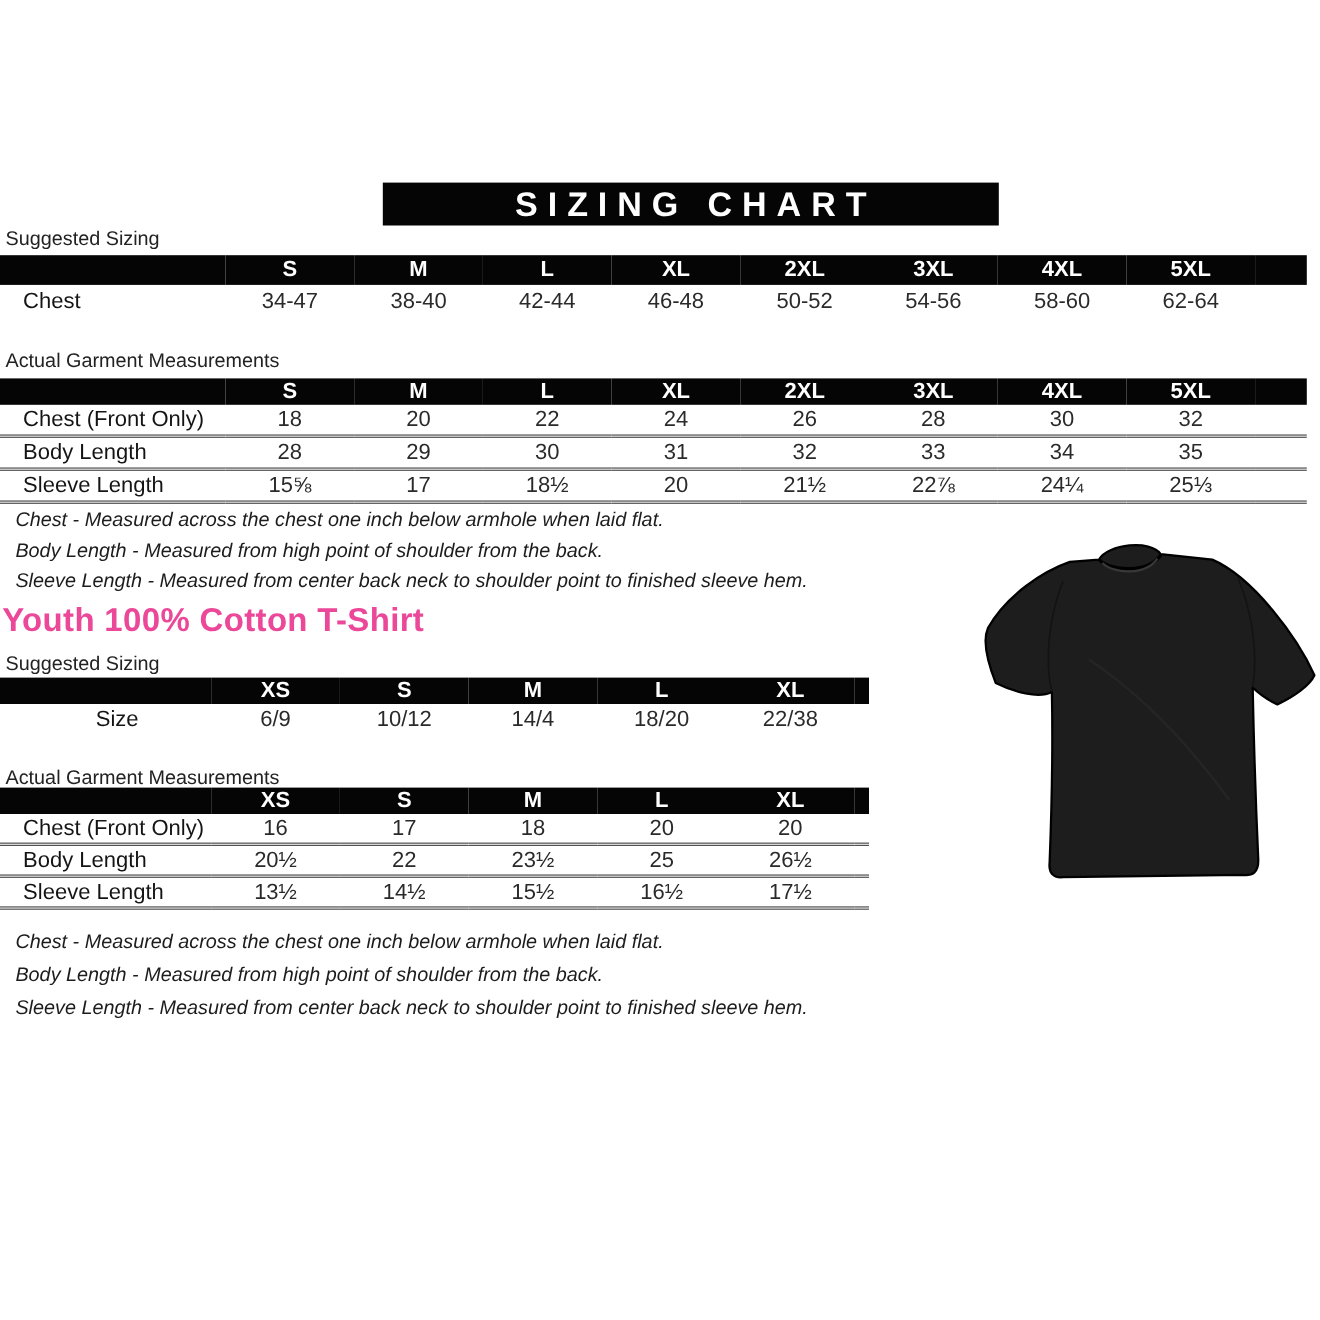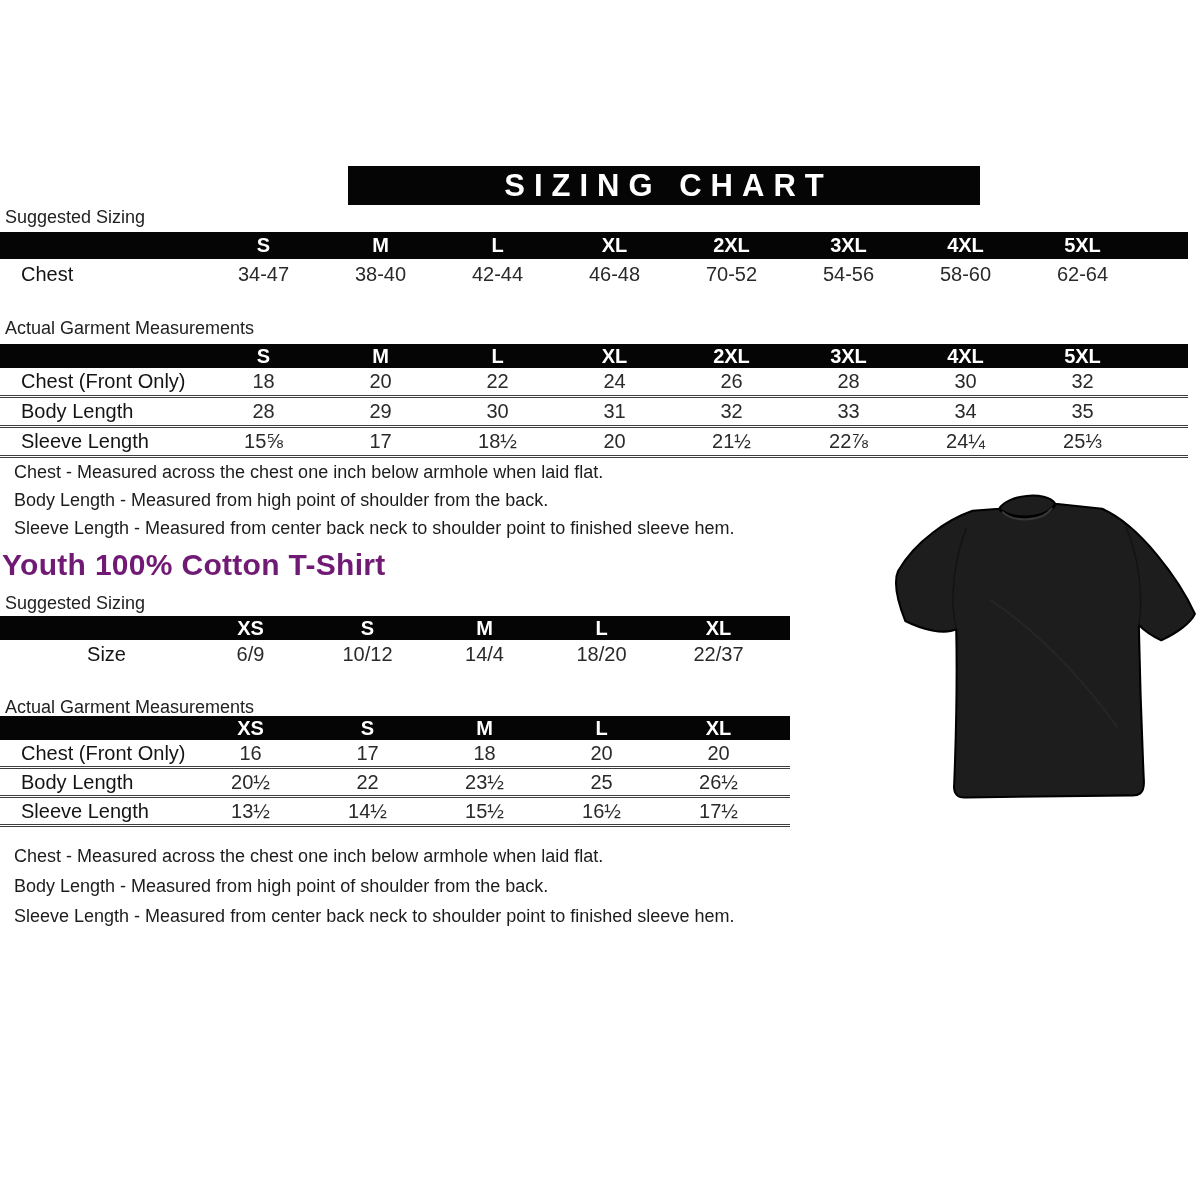--- a/index.html
+++ b/index.html
@@ -6,24 +6,24 @@
   .canvas {
     position:relative; width:1200px; height:1200px; background:#ffffff;
     font-family:"Liberation Sans", sans-serif; color:#1b1b1b; overflow:hidden;
   }
   .main-title {
     position:absolute; left:12px; top:162px; font-size:30px; font-weight:bold;
     color:#1a1a1a; letter-spacing:0.3px; white-space:nowrap;
   }
   .youth-title {
     position:absolute; left:2px; top:548px; font-size:30px; font-weight:bold;
-    color:#701a75; letter-spacing:0.3px; white-space:nowrap;
+    color:#ec4899; letter-spacing:0.3px; white-space:nowrap;
   }
   .banner {
-    position:absolute; left:348px; top:166px; width:632px; height:39px;
+    position:absolute; left:348px; top:166px; width:560px; height:39px;
     background:#050505; display:flex; align-items:center; justify-content:center;
   }
   .banner span {
     color:#ffffff; font-weight:bold; font-size:31px; letter-spacing:9px;
     padding-left:9px; white-space:nowrap;
   }
   .section-label { position:absolute; font-size:18px; color:#222; white-space:nowrap; }
   #lbl-adult-suggested { left:5px; top:207px; }
   #lbl-adult-actual   { left:5px; top:318px; }
   #lbl-youth-suggested{ left:5px; top:593px; }
@@ -48,21 +48,21 @@
   #tbl-adult-actual tbody td { height:27px; }
   #tbl-youth-suggested tbody td { height:28px;text-align:center; }
   #tbl-youth-actual tbody td { height:26px; }
 
   table.sizing tbody td.row-label {
     text-align:left; padding-left:21px; color:#141414; font-size:20px;
   }
   table.sizing tbody td.row-label b { font-weight:normal; }
   table.lined tbody td { border-bottom:3px double #3f3f3f; }
 
-  .notes { position:absolute; left:14px; font-size:18px; color:#1c1c1c; }
+  .notes { position:absolute; left:14px; font-size:18px; color:#1c1c1c;font-style:italic; }
   #notes-adult { top:458px; }
   #notes-adult .note-line { height:28px; line-height:28px; white-space:nowrap; }
   #notes-youth { top:841px; }
   #notes-youth .note-line { height:30px; line-height:30px; white-space:nowrap; }
 
   .tshirt-wrap { position:absolute; left:893px; top:477px; width:306px; height:342px; }
 </style>
 </head>
 <body>
 
@@ -101,21 +101,21 @@
           <th></th>
         </tr>
       </thead>
       <tbody>
         <tr>
           <td class="row-label"><b>Chest</b></td>
           <td>34-47</td>
           <td>38-40</td>
           <td>42-44</td>
           <td>46-48</td>
-          <td>70-52</td>
+          <td>50-52</td>
           <td>54-56</td>
           <td>58-60</td>
           <td>62-64</td>
           <td></td>
         </tr>
       </tbody>
     </table>
 
   <div class="section-label" id="lbl-adult-actual">Actual Garment Measurements</div>
   <table class="sizing lined" id="tbl-adult-actual">
@@ -215,21 +215,21 @@
           <th></th>
         </tr>
       </thead>
       <tbody>
         <tr>
           <td class="row-label"><b>Size</b></td>
           <td>6/9</td>
           <td>10/12</td>
           <td>14/4</td>
           <td>18/20</td>
-          <td>22/37</td>
+          <td>22/38</td>
           <td></td>
         </tr>
       </tbody>
     </table>
 
   <div class="section-label" id="lbl-youth-actual">Actual Garment Measurements</div>
   <table class="sizing lined" id="tbl-youth-actual">
       <colgroup>
         <col style="width: 192px;">
         <col style="width: 117px;">

